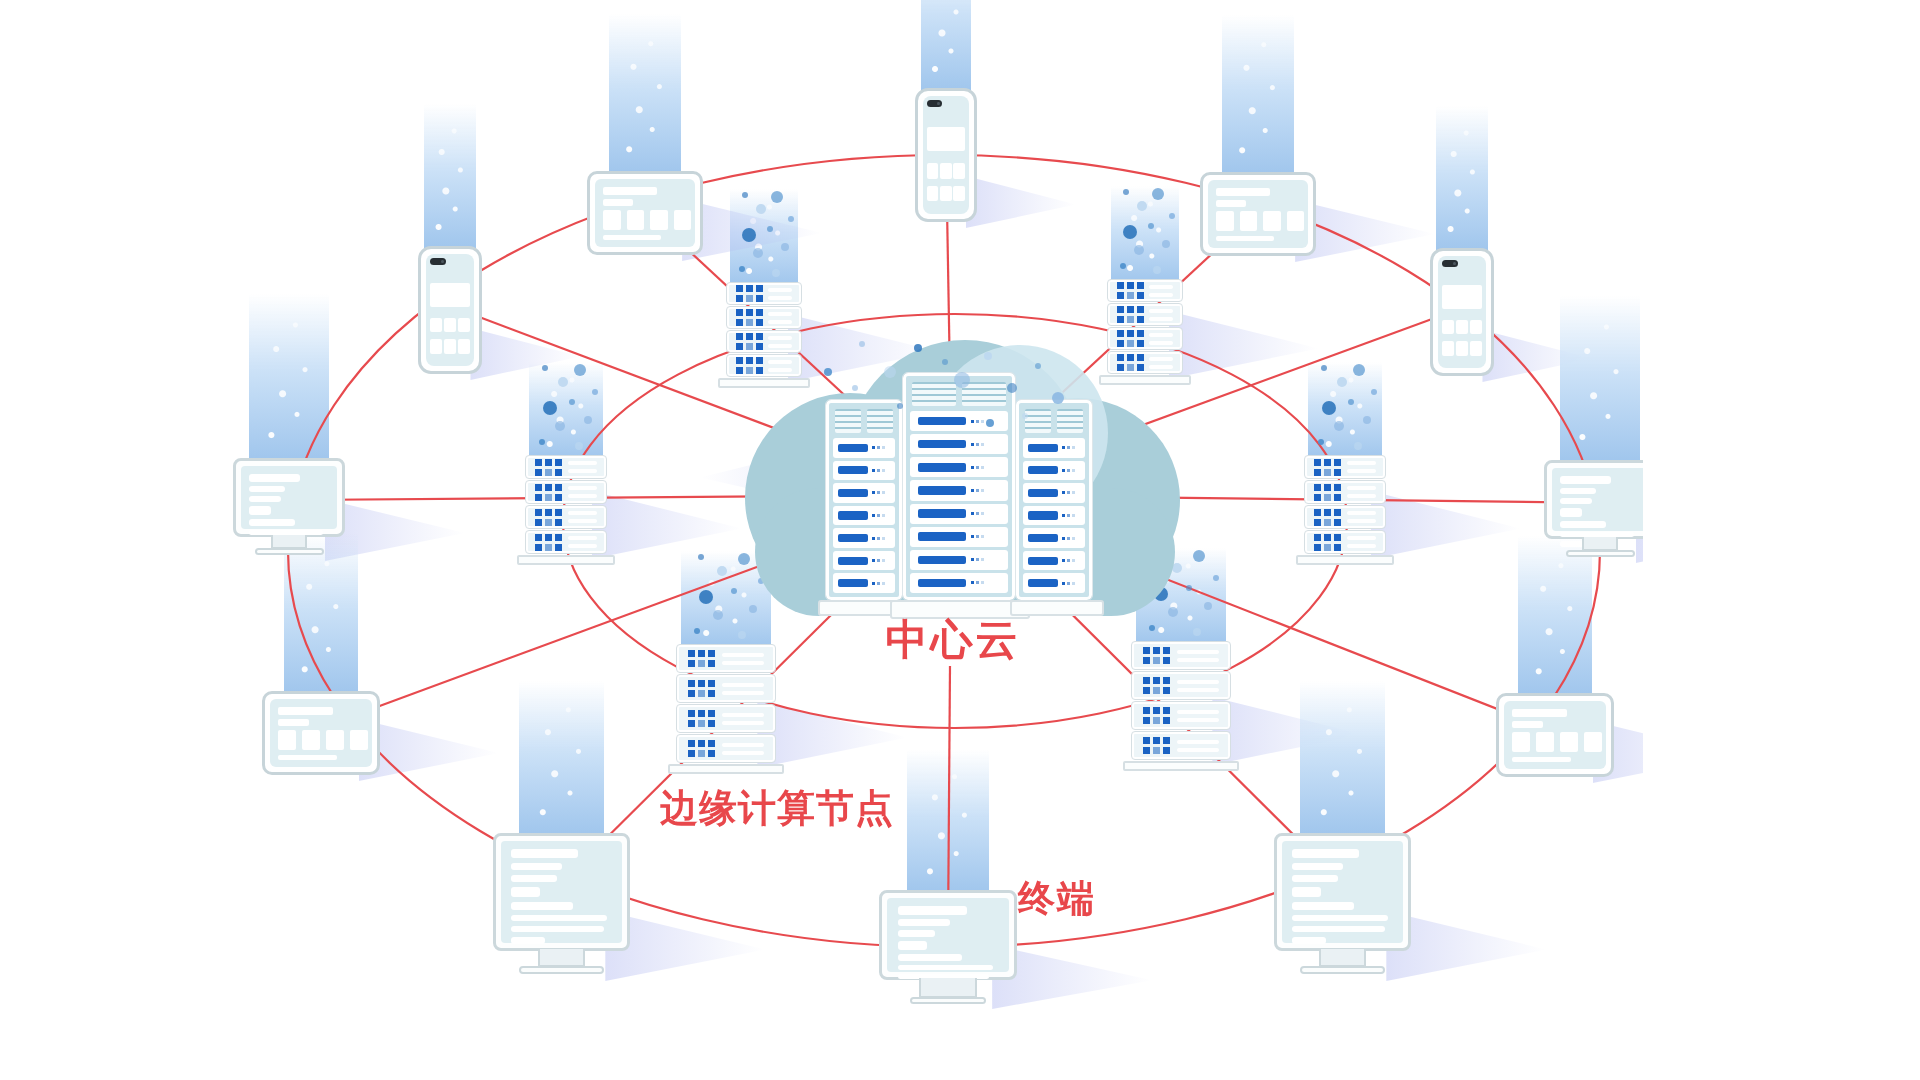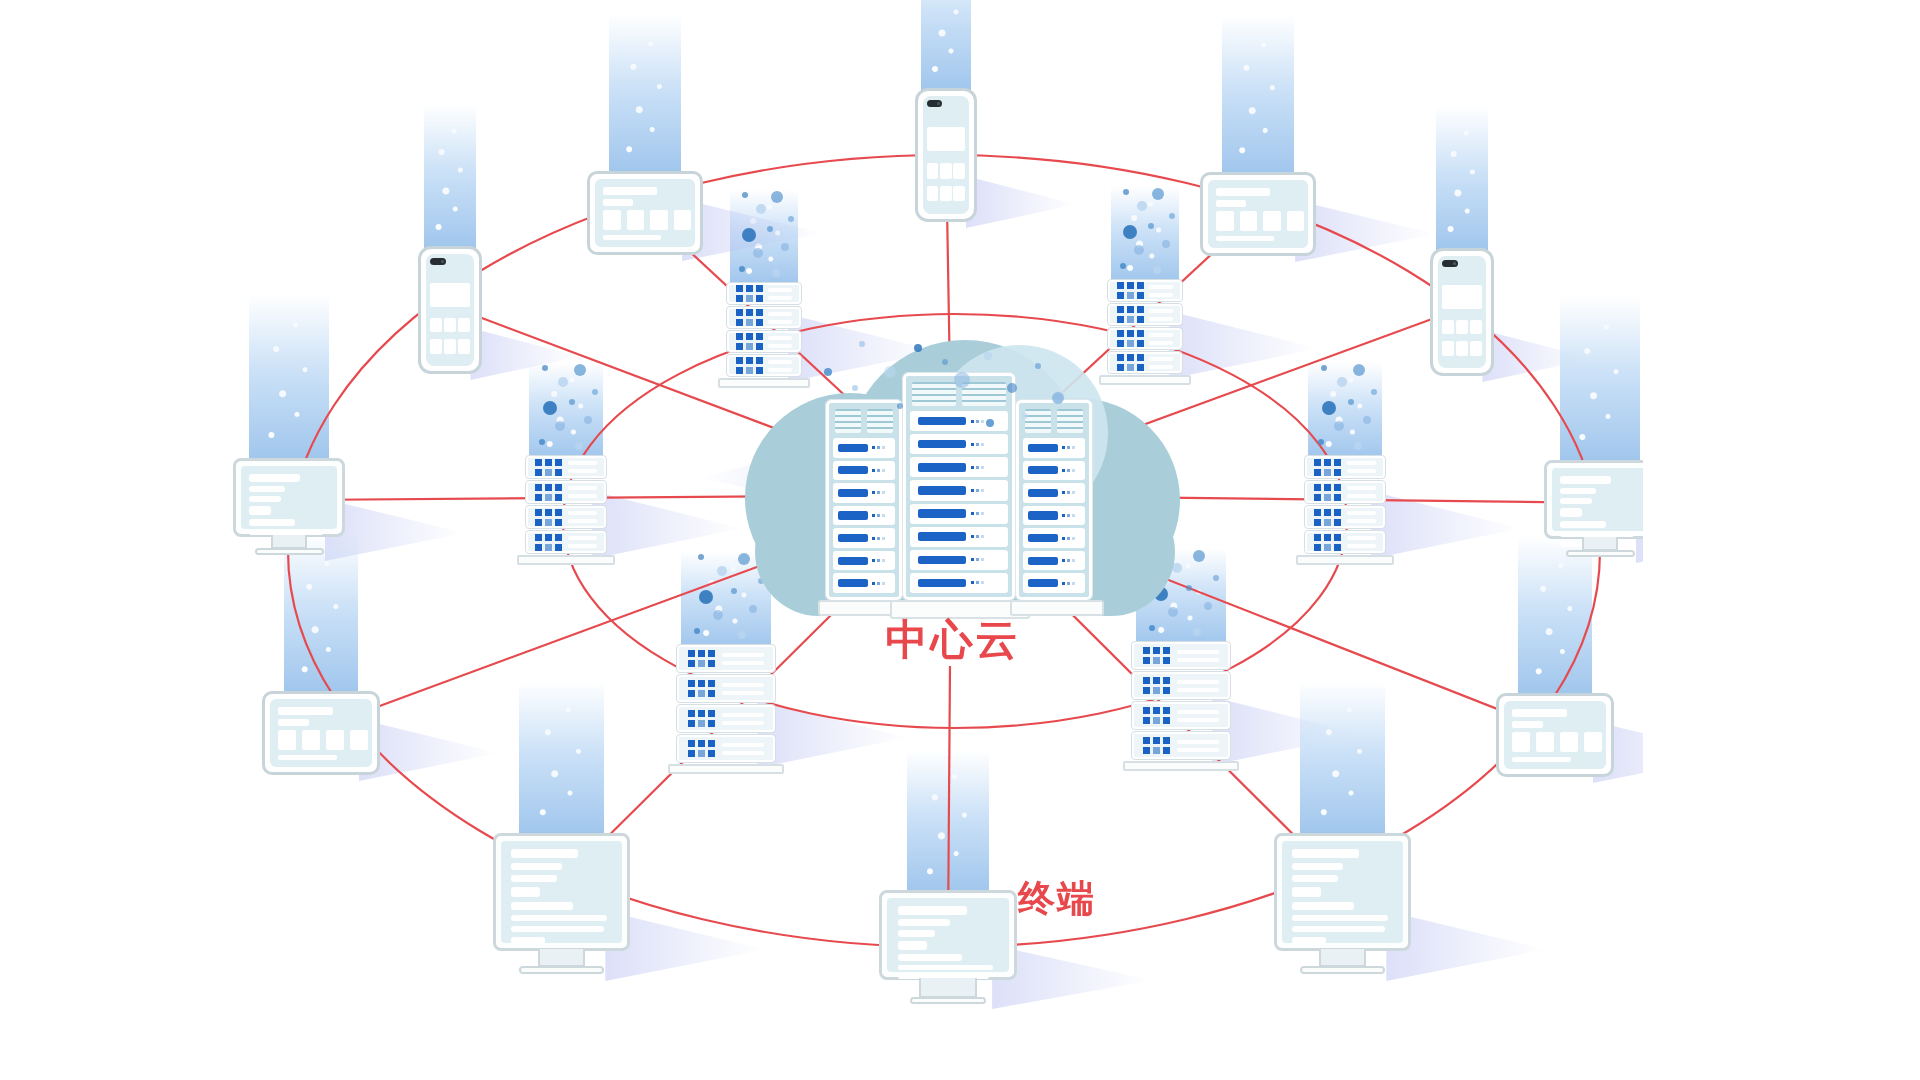--- a/index.html
+++ b/index.html
@@ -333,20 +333,21 @@
       <div class="dot" style="left: 267px; top: 55px; width: 10px; height: 10px; background: rgb(47, 119, 189); opacity: 0.55;"></div>
       <div class="dot" style="left: 295px; top: 35px; width: 6px; height: 6px; background: rgb(76, 143, 204); opacity: 0.55;"></div>
       <div class="dot" style="left: 312px; top: 64px; width: 12px; height: 12px; background: rgb(138, 182, 226); opacity: 0.85;"></div>
       <div class="dot" style="left: 282px; top: 85px; width: 6px; height: 6px; background: rgb(188, 215, 240); opacity: 0.55;"></div>
       <div class="dot" style="left: 157px; top: 75px; width: 6px; height: 6px; background: rgb(47, 119, 189); opacity: 0.55;"></div>
       <div class="dot" style="left: 246px; top: 91px; width: 8px; height: 8px; background: rgb(76, 143, 204); opacity: 0.85;"></div>
       <div class="dot" style="left: 112px; top: 57px; width: 6px; height: 6px; background: rgb(138, 182, 226); opacity: 0.55;"></div>
     </div>
 
   <div class="label" id="lbl-cloud">中心云</div>
+  <div class="label" id="lbl-edge">边缘计算节点</div>
   <div class="label" id="lbl-term">终端</div>
 
 <div class="beam" style="left: 729.96px; top: 189px; width: 68.08px; height: 100px;"></div>
     <div class="dot" style="left: 738.8px; top: 266px; width: 6px; height: 6px; background: rgb(76, 143, 204); opacity: 0.9;"></div>
     <div class="dot" style="left: 753.08px; top: 248px; width: 10px; height: 10px; background: rgb(138, 182, 226); opacity: 0.65;"></div>
     <div class="dot" style="left: 771.84px; top: 269px; width: 8px; height: 8px; background: rgb(188, 215, 240); opacity: 0.65;"></div>
     <div class="dot" style="left: 742.2px; top: 228px; width: 14px; height: 14px; background: rgb(47, 119, 189); opacity: 0.9;"></div>
     <div class="dot" style="left: 766.92px; top: 226px; width: 6px; height: 6px; background: rgb(76, 143, 204); opacity: 0.65;"></div>
     <div class="dot" style="left: 780.72px; top: 243px; width: 8px; height: 8px; background: rgb(138, 182, 226); opacity: 0.65;"></div>
     <div class="dot" style="left: 756.04px; top: 204px; width: 10px; height: 10px; background: rgb(188, 215, 240); opacity: 0.9;"></div>

